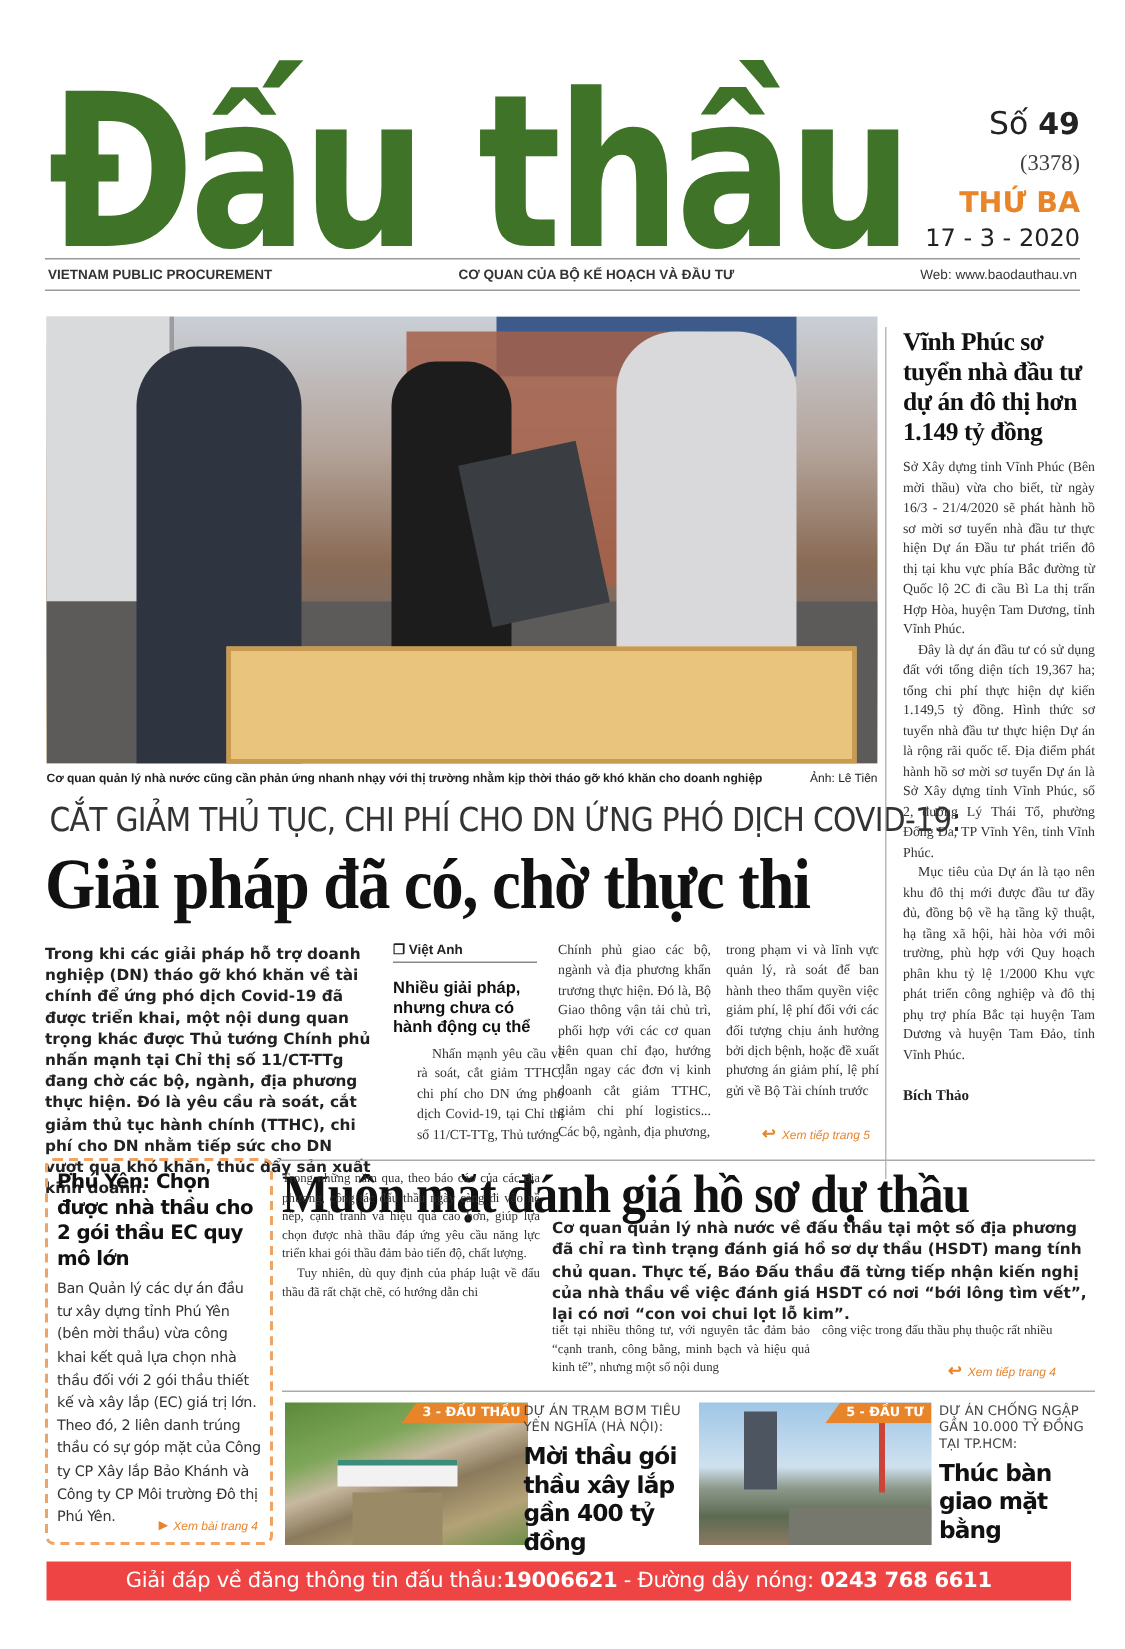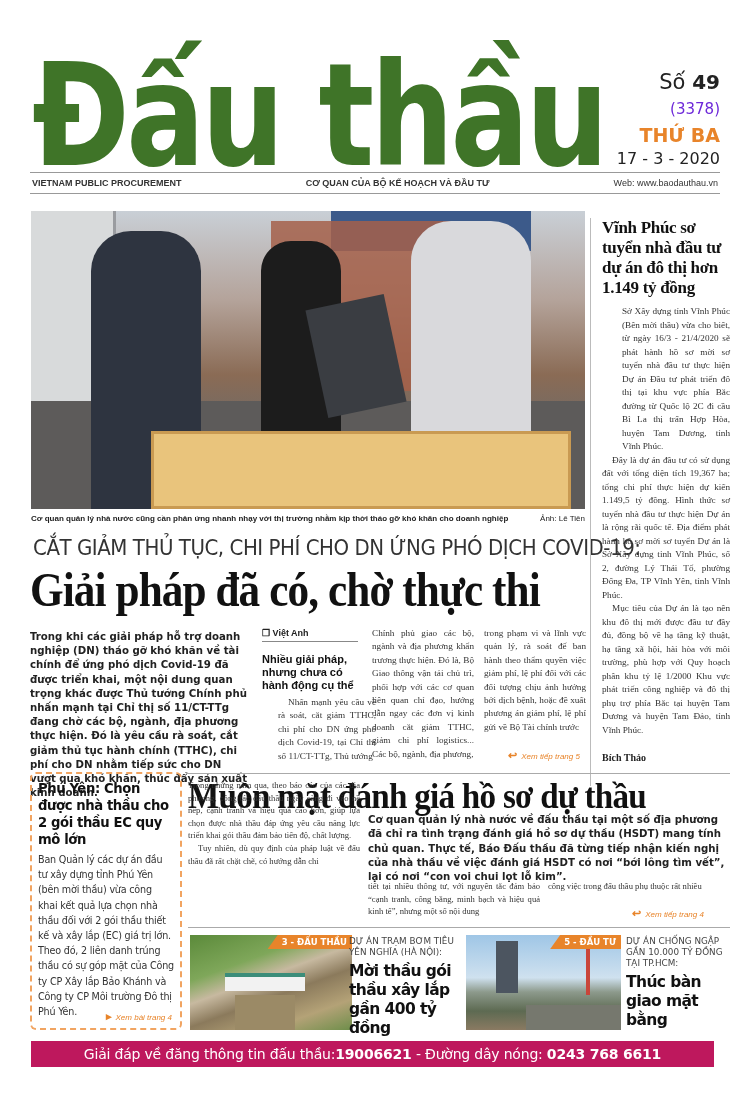--- a/index.html
+++ b/index.html
@@ -8,21 +8,21 @@
 
   
   .masthead { position: absolute; left: 30px; top: 46px; width: 690px; height: 145px; }
   .logo { position: absolute; left: 2px; top: 0; font-family: "DejaVu Sans", sans-serif; font-weight: bold;
           font-size: 142px; line-height: 140px; color: #3f7428; letter-spacing: -4px;
           transform: scaleX(0.82) scaleY(1.0); transform-origin: left top; white-space: nowrap; }
   .issue { position: absolute; right: 0; top: 22px; width: 110px; text-align: right;
            font-family: "DejaVu Sans", sans-serif; }
   .issue .no { font-size: 21px; color: #222; line-height: 28px; }
   .issue .no b { font-size: 20px; }
-  .issue .code { font-size: 15px; color: #6d28d9; line-height: 22px; margin-top: 2px; }
+  .issue .code { font-size: 15px; color: #404040; line-height: 22px; margin-top: 2px; font-family: Liberation Serif, serif; }
   .issue .day { font-size: 19px; font-weight: bold; color: #e8842a; line-height: 26px; margin-top: 2px; }
   .issue .date { font-size: 16px; color: #222; line-height: 22px; }
 
   .tagline { position: absolute; left: 30px; top: 172px; width: 690px; height: 22px;
              border-top: 1px solid #999; border-bottom: 1px solid #999;
              font-family: "Liberation Sans", sans-serif; font-size: 9px; font-weight: bold; color: #333;
              display: flex; justify-content: space-between; align-items: center; padding: 0 2px; }
   .tagline .web { font-weight: normal; }
 
   
@@ -62,21 +62,21 @@
   .more { font-family: "Liberation Sans", sans-serif; font-style: italic; font-size: 8px; color: #e8842a; }
   .more .ic { font-style: normal; font-weight: bold; font-size: 11px; margin-right: 4px; }
   .more1 { position: absolute; left: 508px; top: 749px; }
 
   
   .rcol { position: absolute; left: 590px; top: 218px; width: 140px; border-left: 1px solid #bbb; padding-left: 11px; height: 568px; }
   .rcol h2 { font-family: "Liberation Serif", serif; font-size: 17px; line-height: 20px; font-weight: bold; color: #111;
              margin-left: 0; letter-spacing: -0.3px; }
   .rcol .body { font-family: "Liberation Serif", serif; font-size: 9.2px; line-height: 13.5px; color: #333; text-align: justify; margin-top: 7px; }
   .rcol .body p { text-indent: 10px; }
-  .rcol .body p.first { text-indent: 0; margin-left: 20px; }
+  .rcol .body p.first { text-indent: 0; }
   .rcol .author { font-family: Liberation Serif, serif; font-size: 10px; font-weight: bold; text-align: left; margin-top: 15px; }
 
   
   .hr1 { position: absolute; left: 186px; top: 773px; width: 544px; height: 1px; background: #aaa; }
 
   
   .box { position: absolute; left: 30px; top: 772px; width: 152px; height: 258px; border: 2px dashed #f1a461;
          border-radius: 6px; padding: 6px 6px; }
   .box h3 { font-family: "DejaVu Sans", sans-serif; font-size: 13.2px; line-height: 17px; font-weight: bold; color: #111; letter-spacing: -0.4px; }
   .box .txt { font-family: "DejaVu Sans", sans-serif; font-size: 9.6px; line-height: 15.2px; color: #333; margin-top: 4px; letter-spacing: -0.2px; }
@@ -109,21 +109,21 @@
          font-weight: bold; font-size: 8.5px; padding: 2px 5px 2px 14px; clip-path: polygon(10px 0, 100% 0, 100% 100%, 0 100%); }
   .t-kicker { position: absolute; font-family: "DejaVu Sans", sans-serif; font-size: 8.8px; line-height: 11px; color: #444; }
   .t-title { position: absolute; font-family: "DejaVu Sans", sans-serif; font-weight: bold; font-size: 15.5px; line-height: 19px;
              color: #111; letter-spacing: -0.6px; }
   .t1-kicker { left: 349px; top: 936px; width: 110px; }
   .t1-title { left: 349px; top: 962px; width: 110px; }
   .t2-kicker { left: 626px; top: 936px; width: 110px; }
   .t2-title { left: 626px; top: 973px; width: 110px; }
 
   
-  .footer { position: absolute; left: 31px; top: 1041px; width: 683px; height: 26px; background: #be185d;
+  .footer { position: absolute; left: 31px; top: 1041px; width: 683px; height: 26px; background: #ef4444;
             color: #fff; font-family: "DejaVu Sans", sans-serif; font-size: 14px; display: flex; align-items: center;
             justify-content: center; white-space: nowrap; letter-spacing: -0.2px; }
   .footer b { font-weight: bold; }
 </style>
 </head>
 <body>
 
 <header class="masthead">
   <div class="logo">Đấu thầu</div>
   <div class="issue">

